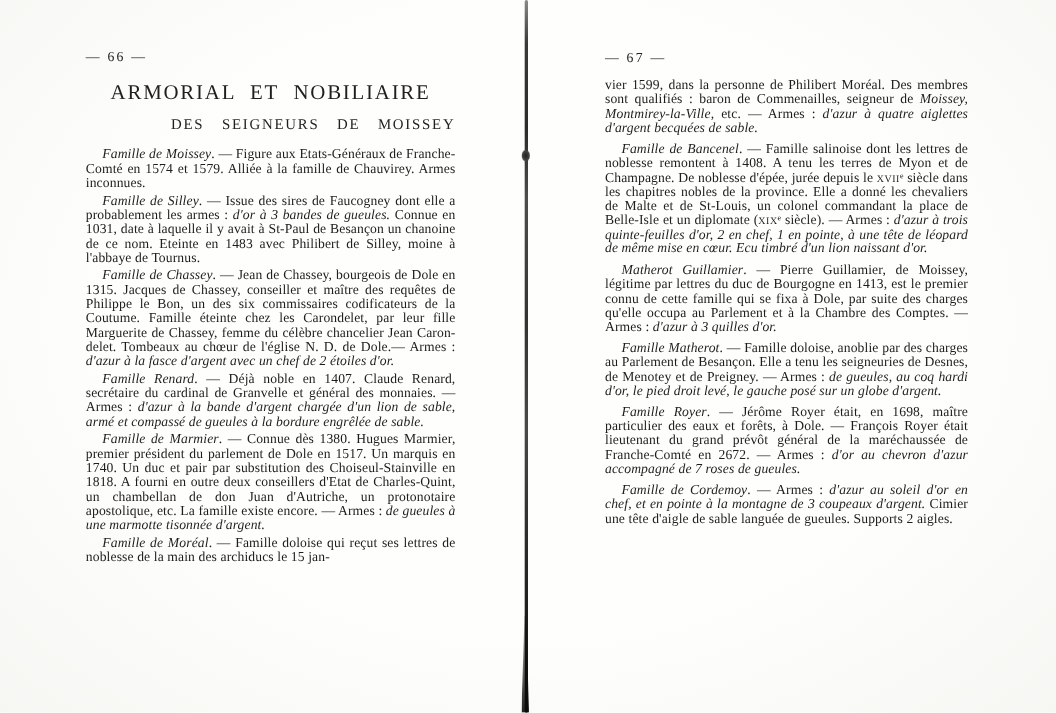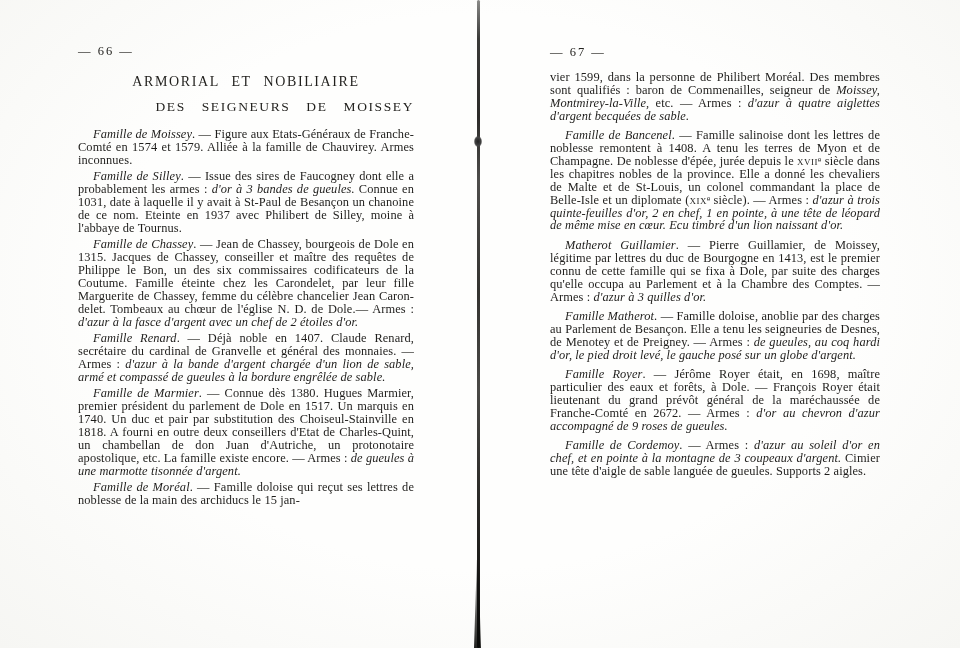--- a/index.html
+++ b/index.html
@@ -11,21 +11,21 @@
   }
   .page{position:absolute;}
   .page-left{left:78px;top:44px;width:336px;}
   .page-right{left:550px;top:45px;width:330px;}
   .pageno{
     text-align:left;font-size:12.5px;letter-spacing:2px;
     color:#23221f;
   }
   .title1{
     margin:15px 0 0 0;text-align:center;font-weight:normal;
-    font-size:14px;letter-spacing:1.6px;word-spacing:7px;color:#201f1c;
+    font-size:19px;letter-spacing:1.6px;word-spacing:7px;color:#201f1c;
   }
   .title2{
     margin:9px 0 0 0;text-align:right;font-weight:normal;
     font-size:13.5px;letter-spacing:1.6px;word-spacing:11px;color:#201f1c;
   }
   .body{margin-top:13px;}
   .page-right .body{margin-top:11px;}
   .body p{
     margin:0;padding:0;
     text-align:justify;text-indent:15px;
@@ -62,31 +62,31 @@
 <div class="gutter"></div>
 <div class="gutter-blob"></div>
 <div class="gutter-base"></div>
 
 <div class="page page-left">
   <div class="pageno">— 66 —</div>
   <h1 class="title1">ARMORIAL ET NOBILIAIRE</h1>
   <h2 class="title2">DES SEIGNEURS DE MOISSEY</h2>
   <div class="body">
       <p><span class="it">Famille de Moissey</span><span>. — Figure aux Etats-Généraux de Franche-Comté en 1574 et 1579. Alliée à la famille de Chauvirey. Armes inconnues.</span></p>
-      <p><span class="it">Famille de Silley</span><span>. — Issue des sires de Faucogney dont elle a probablement les armes : </span><span class="it">d'or à 3 bandes de gueules.</span><span> Connue en 1031, date à laquelle il y avait à St-Paul de Besançon un chanoine de ce nom. Eteinte en 1937 avec Philibert de Silley, moine à l'abbaye de Tournus.</span></p>
+      <p><span class="it">Famille de Silley</span><span>. — Issue des sires de Faucogney dont elle a probablement les armes : </span><span class="it">d'or à 3 bandes de gueules.</span><span> Connue en 1031, date à laquelle il y avait à St-Paul de Besançon un chanoine de ce nom. Eteinte en 1483 avec Philibert de Silley, moine à l'abbaye de Tournus.</span></p>
       <p><span class="it">Famille de Chassey</span><span>. — Jean de Chassey, bourgeois de Dole en 1315. Jacques de Chassey, conseiller et maître des requêtes de Philippe le Bon, un des six commissaires codificateurs de la Coutume. Famille éteinte chez les Carondelet, par leur fille Marguerite de Chassey, femme du célèbre chancelier Jean Caron­delet. Tombeaux au chœur de l'église N. D. de Dole.— Armes : </span><span class="it">d'azur à la fasce d'argent avec un chef de 2 étoiles d'or.</span></p>
       <p><span class="it">Famille Renard</span><span>. — Déjà noble en 1407. Claude Renard, secrétaire du cardinal de Granvelle et géné­ral des monnaies. — Armes : </span><span class="it">d'azur à la bande d'ar­gent chargée d'un lion de sable, armé et compassé de gueules à la bordure engrêlée de sable.</span></p>
       <p><span class="it">Famille de Marmier</span><span>. — Connue dès 1380. Hugues Marmier, premier président du parlement de Dole en 1517. Un marquis en 1740. Un duc et pair par substitution des Choiseul-Stainville en 1818. A fourni en outre deux conseillers d'Etat de Charles-Quint, un chambellan de don Juan d'Autriche, un protonotaire apostolique, etc. La famille existe encore. — Armes : </span><span class="it">de gueules à une marmotte tisonnée d'argent.</span></p>
       <p><span class="it">Famille de Moréal</span><span>. — Famille doloise qui reçut ses lettres de noblesse de la main des archiducs le 15 jan-</span></p>
     </div>
 </div>
 
 <div class="page page-right">
   <div class="pageno">— 67 —</div>
   <div class="body">
       <p class="noindent"><span>vier 1599, dans la personne de Philibert Moréal. Des membres sont qualifiés : baron de Commenailles, seigneur de </span><span class="it">Moissey, Montmirey-la-Ville,</span><span> etc. — Armes : </span><span class="it">d'azur à quatre aiglettes d'argent becquées de sable.</span></p>
       <p><span class="it">Famille de Bancenel</span><span>. — Famille salinoise dont les lettres de noblesse remontent à 1408. A tenu les terres de Myon et de Champagne. De noblesse d'épée, jurée depuis le </span><span class="sc">xvii</span><span>ᵉ siècle dans les chapitres nobles de la province. Elle a donné les chevaliers de Malte et de St-Louis, un colonel commandant la place de Belle-Isle et un diplomate (</span><span class="sc">xix</span><span>ᵉ siècle). — Armes : </span><span class="it">d'azur à trois quinte-feuilles d'or, 2 en chef, 1 en pointe, à une tête de léopard de même mise en cœur. Ecu timbré d'un lion naissant d'or.</span></p>
       <p><span class="it">Matherot Guillamier</span><span>. — Pierre Guillamier, de Mois­sey, légitime par lettres du duc de Bourgogne en 1413, est le premier connu de cette famille qui se fixa à Dole, par suite des charges qu'elle occupa au Parlement et à la Chambre des Comptes. — Armes : </span><span class="it">d'azur à 3 quilles d'or.</span></p>
       <p><span class="it">Famille Matherot</span><span>. — Famille doloise, anoblie par des charges au Parlement de Besançon. Elle a tenu les seigneuries de Desnes, de Menotey et de Prei­gney. — Armes : </span><span class="it">de gueules, au coq hardi d'or, le pied droit levé, le gauche posé sur un globe d'argent.</span></p>
-      <p><span class="it">Famille Royer</span><span>. — Jérôme Royer était, en 1698, maître particulier des eaux et forêts, à Dole. — François Royer était lieutenant du grand prévôt gé­néral de la maréchaussée de Franche-Comté en 2672. — Armes : </span><span class="it">d'or au chevron d'azur accompagné de 9 roses de gueules.</span></p>
+      <p><span class="it">Famille Royer</span><span>. — Jérôme Royer était, en 1698, maître particulier des eaux et forêts, à Dole. — François Royer était lieutenant du grand prévôt gé­néral de la maréchaussée de Franche-Comté en 2672. — Armes : </span><span class="it">d'or au chevron d'azur accompagné de 7 roses de gueules.</span></p>
       <p><span class="it">Famille de Cordemoy</span><span>. — Armes : </span><span class="it">d'azur au soleil d'or en chef, et en pointe à la montagne de 3 cou­peaux d'argent.</span><span> Cimier une tête d'aigle de sable lan­guée de gueules. Supports 2 aigles.</span></p>
     </div>
 </div>
 
 </body></html>

